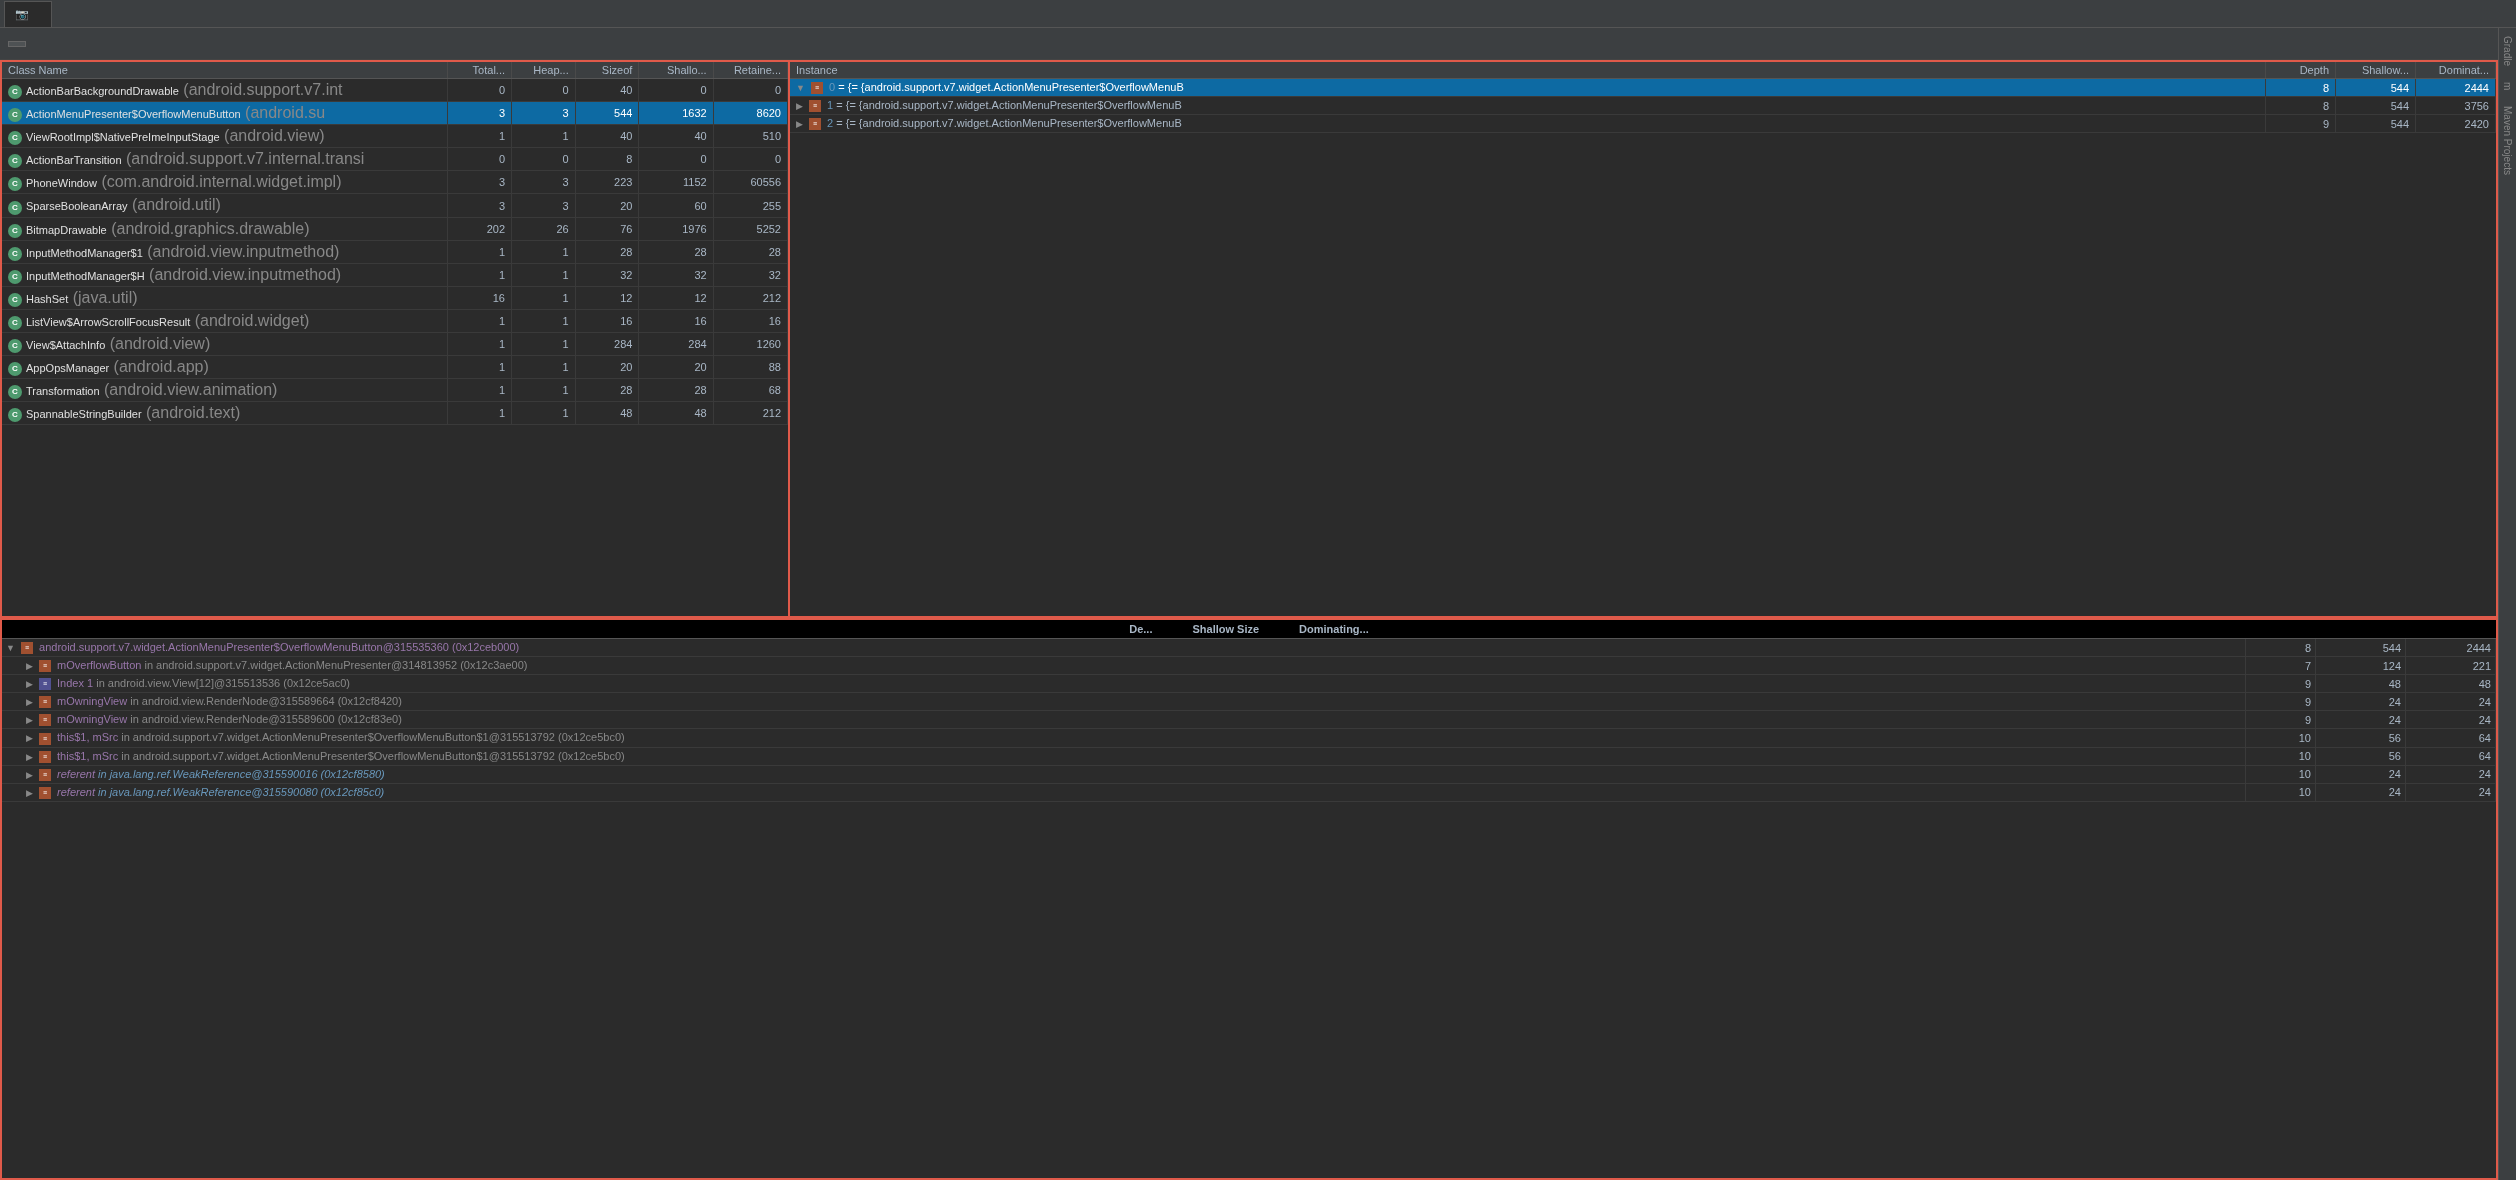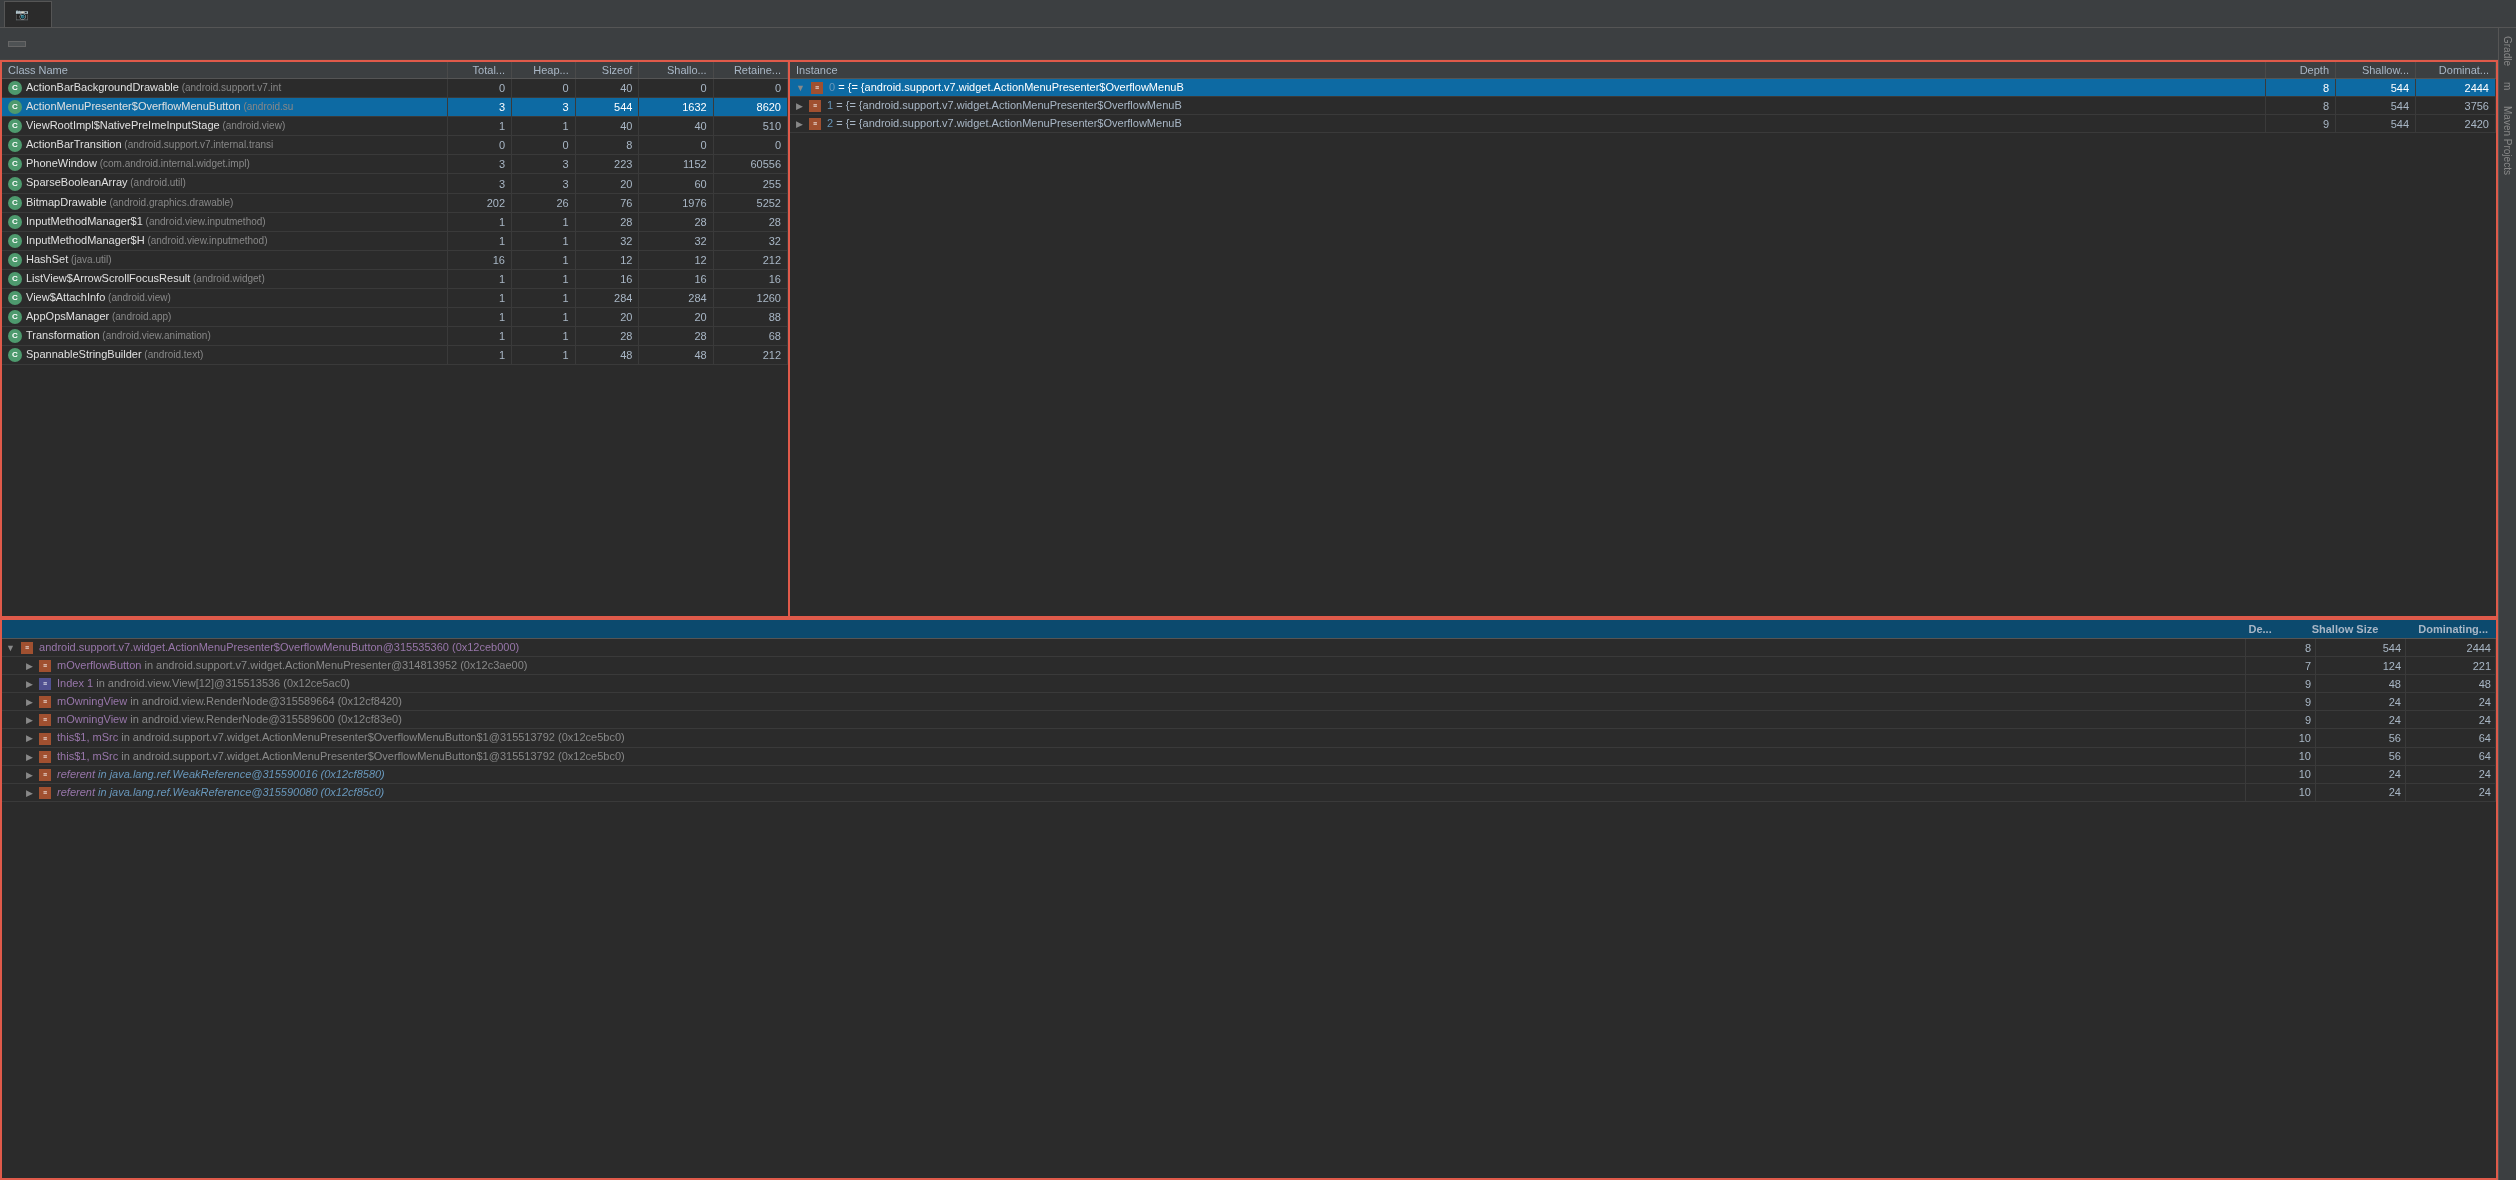--- a/index.html
+++ b/index.html
@@ -127,39 +127,39 @@
       border-radius: 50%;
       color: #fff;
       font-size: 8px;
       font-weight: bold;
       text-align: center;
       line-height: 14px;
       margin-right: 4px;
       vertical-align: middle;
     }
     .class-name-main { color: #e0e0e0; }
-    .class-name-pkg { color: #888; font-size: 10px; }
+    .class-name-pkg { color: #888; font-size: 16px; }
     .bottom-panel {
       flex: 0 0 420px;
       display: flex;
       flex-direction: column;
       background: #2b2b2b;
       border: 2px solid #e05a4a;
       overflow: hidden;
     }
     .bottom-header {
-      background: #0c4a6e;
+      background: #000000;
       border-bottom: 1px solid #555;
       padding: 3px 8px;
       font-size: 11px;
       font-weight: bold;
       color: #a9b7c6;
       display: flex;
       align-items: center;
-      justify-content: flex-end;
+      justify-content: center;
     }
     .bottom-header-cols {
       display: flex;
       gap: 40px;
     }
     .tree-table {
       width: 100%;
       border-collapse: collapse;
       font-size: 11px;
     }

